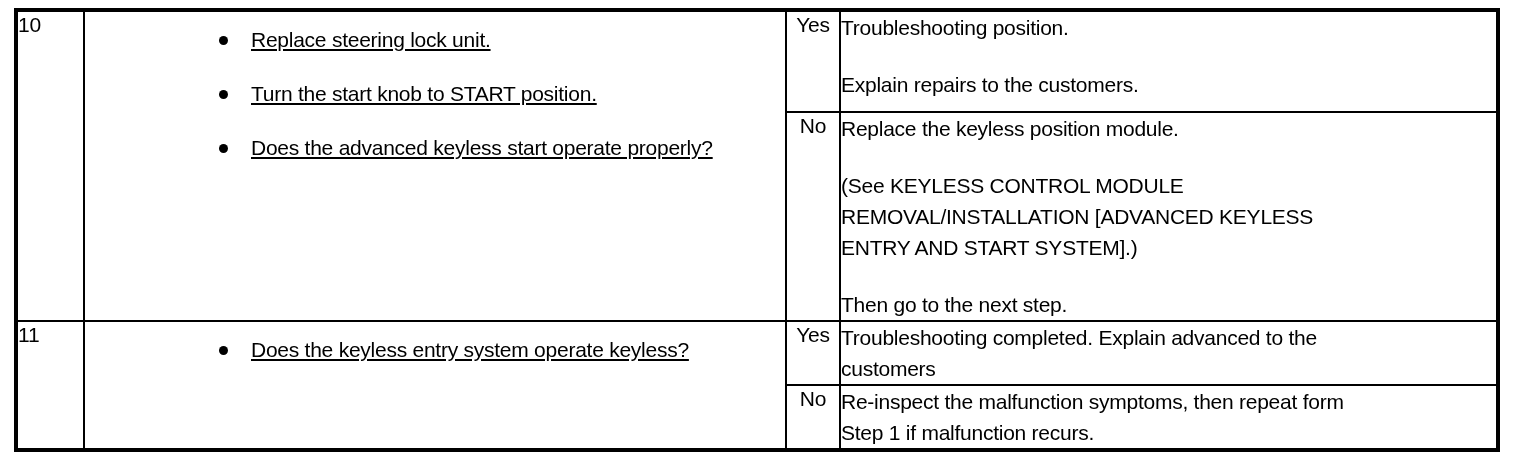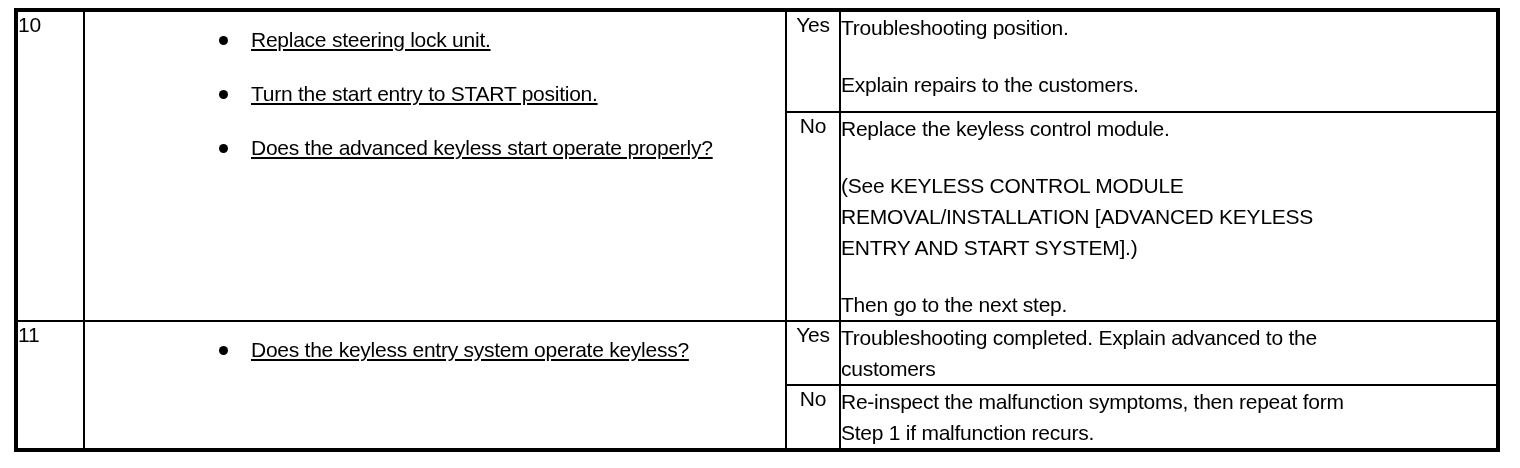--- a/index.html
+++ b/index.html
@@ -144,21 +144,21 @@
         <td class="cell-step" rowspan="2">10</td>
 
         <td class="cell-action" rowspan="2">
           <ul class="bullets">
             <li>
               <span class="bullet-dot"></span>
               <span>Replace steering lock unit.</span>
             </li>
             <li>
               <span class="bullet-dot"></span>
-              <span>Turn the start entry to START position.</span>
+              <span>Turn the start knob to START position.</span>
             </li>
             <li>
               <span class="bullet-dot"></span>
               <span>Does the advanced keyless start operate properly?</span>
             </li>
           </ul>
         </td>
 
         <td class="cell-yn">Yes</td>
 
@@ -170,21 +170,21 @@
             <span class="ln">Explain repairs to the customers.</span>
           </p>
         </td>
       </tr>
 
       <tr>
         <td class="cell-yn">No</td>
 
         <td class="cell-result">
           <p class="para">
-            <span class="ln">Replace the keyless control module.</span>
+            <span class="ln">Replace the keyless position module.</span>
           </p>
           <p class="para">
             <span class="ln">(See KEYLESS CONTROL MODULE</span>
             <span class="ln">REMOVAL/INSTALLATION [ADVANCED KEYLESS</span>
             <span class="ln">ENTRY AND START SYSTEM].)</span>
           </p>
           <p class="para tight">
             <span class="ln">Then go to the next step.</span>
           </p>
         </td>

